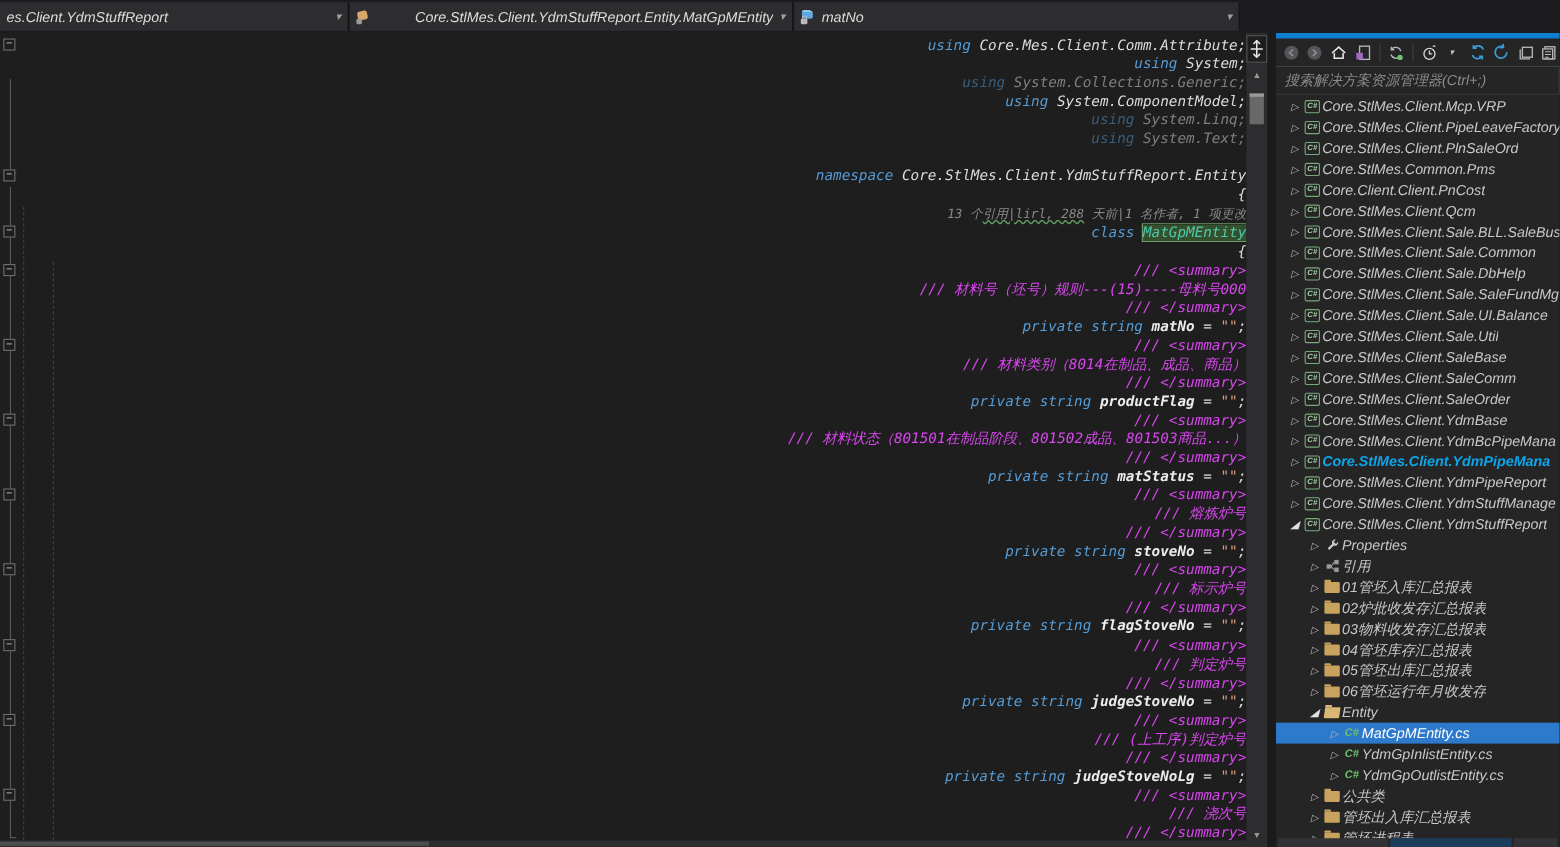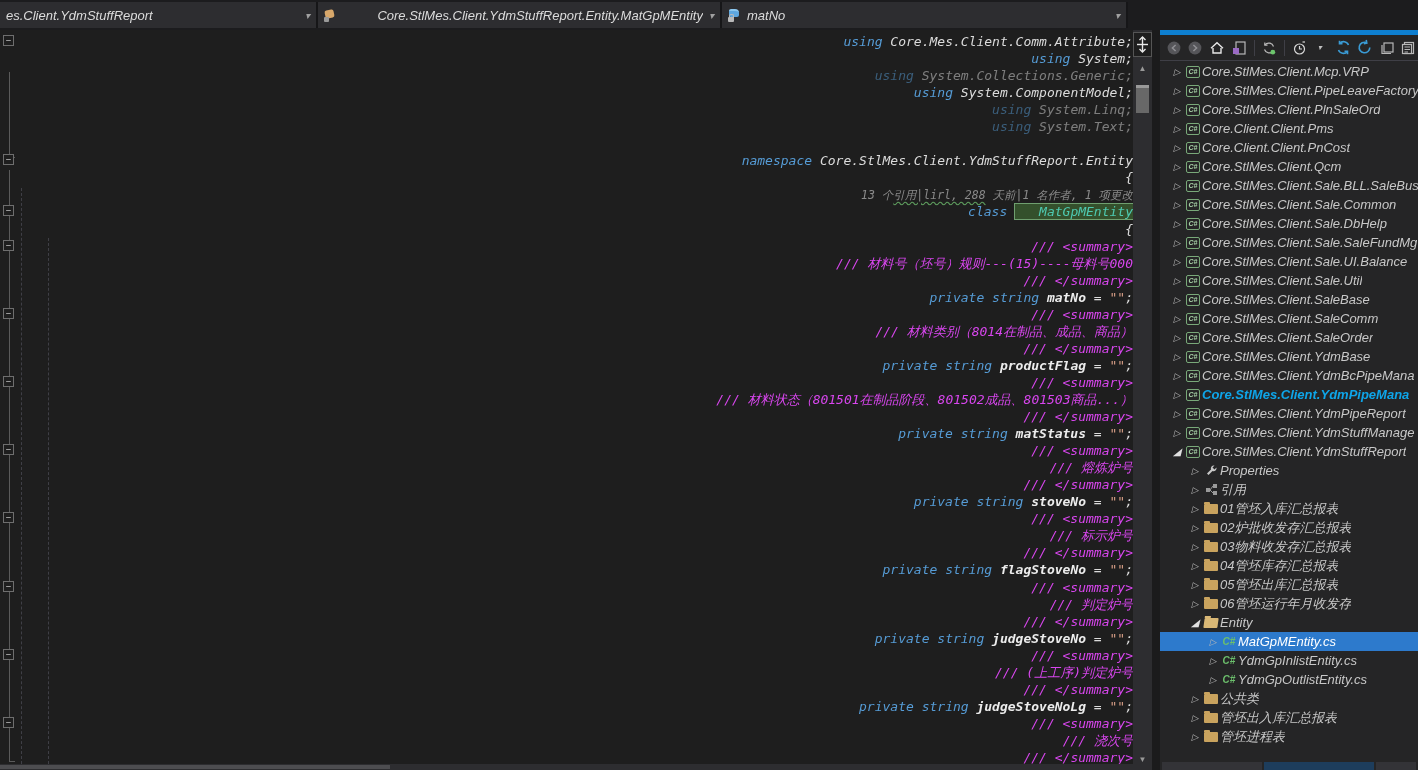--- a/index.html
+++ b/index.html
@@ -37,21 +37,21 @@
   .cl { height:17.05px; display:flex; }
   .gut { width:18px; flex:0 0 auto; position:relative; }
   .fold { position:absolute; left:3px; top:2px; width:11px; height:11px; border:1px solid #6e6e6e;
           background:#1e1e1e; color:#c0c0c0; font-size:9px; line-height:9px; text-align:center; z-index:3; }
   .lt { flex:1; white-space:pre;text-align:right; }
   .t-k { color:#569cd6; }
   .t-p { color:#dcdcdc; }
   .t-c { color:#d946ef; }
   .t-s { color:#d69d85; }
   .t-f { color:#ececec; font-weight:bold; }
-  .t-hl { color:#4ec9b0; background:#34502c; box-shadow:0 0 0 1px #6f9f6f;padding-left:24px; }
+  .t-hl { color:#4ec9b0; background:#34502c; box-shadow:0 0 0 1px #6f9f6f; }
   .t-lens { color:#8a8a8a; font-size:11.5px; }
   .t-lensu { color:#8a8a8a; font-size:11.5px; text-decoration:underline; text-decoration-style:wavy; text-decoration-color:#5e9e5e; }
   .cl.dim .lt span { opacity:.5; }
 
   .scopeline { position:absolute; border-left:1px solid #5a5a5a; border-bottom:1px solid #5a5a5a; width:6px; z-index:1; }
   .guide { position:absolute; border-left:1px dashed #3f3f46; z-index:1; }
 
   .hscroll { position:absolute; left:0; right:0; bottom:0; height:6px; background:#2d2d30; z-index:4; }
   .hscroll .hthumb { position:absolute; left:0; top:1px; height:4px; width:390px; background:#4d4d50; }
 
@@ -224,20 +224,23 @@
             </svg>
           </div>
           <div class="ptb-icon">
             <svg width="16" height="16" viewBox="0 0 16 16">
               <rect x="4.5" y="2.5" width="9" height="11" fill="none" stroke="#b8b8b8" stroke-width="1.2"></rect>
               <rect x="2.5" y="4.5" width="9" height="9" fill="#252526" stroke="#b8b8b8" stroke-width="1.2"></rect>
               <path d="M4.5 7 H10 M4.5 9.5 H10 M4.5 12 H8" stroke="#b8b8b8" stroke-width="1"></path>
             </svg>
           </div>
         </div>
+      <div class="searchrow">
+        <div class="searchbox">搜索解决方案资源管理器(Ctrl+;)</div>
+      </div>
       <div class="tree" id="tree">
           <div class="trow" style="padding-left: 10px;">
             <span class="tarrow">▷</span>
             <span class="ticon">
               <span class="i-proj">C#</span>
             </span>
             <span class="tlabel">Core.StlMes.Client.Mcp.VRP</span>
           </div>
           <div class="trow" style="padding-left: 10px;">
             <span class="tarrow">▷</span>
@@ -251,21 +254,21 @@
             <span class="ticon">
               <span class="i-proj">C#</span>
             </span>
             <span class="tlabel">Core.StlMes.Client.PlnSaleOrd</span>
           </div>
           <div class="trow" style="padding-left: 10px;">
             <span class="tarrow">▷</span>
             <span class="ticon">
               <span class="i-proj">C#</span>
             </span>
-            <span class="tlabel">Core.Client.Client.Pms</span>
+            <span class="tlabel">Core.StlMes.Common.Pms</span>
           </div>
           <div class="trow" style="padding-left: 10px;">
             <span class="tarrow">▷</span>
             <span class="ticon">
               <span class="i-proj">C#</span>
             </span>
             <span class="tlabel">Core.Client.Client.PnCost</span>
           </div>
           <div class="trow" style="padding-left: 10px;">
             <span class="tarrow">▷</span>

